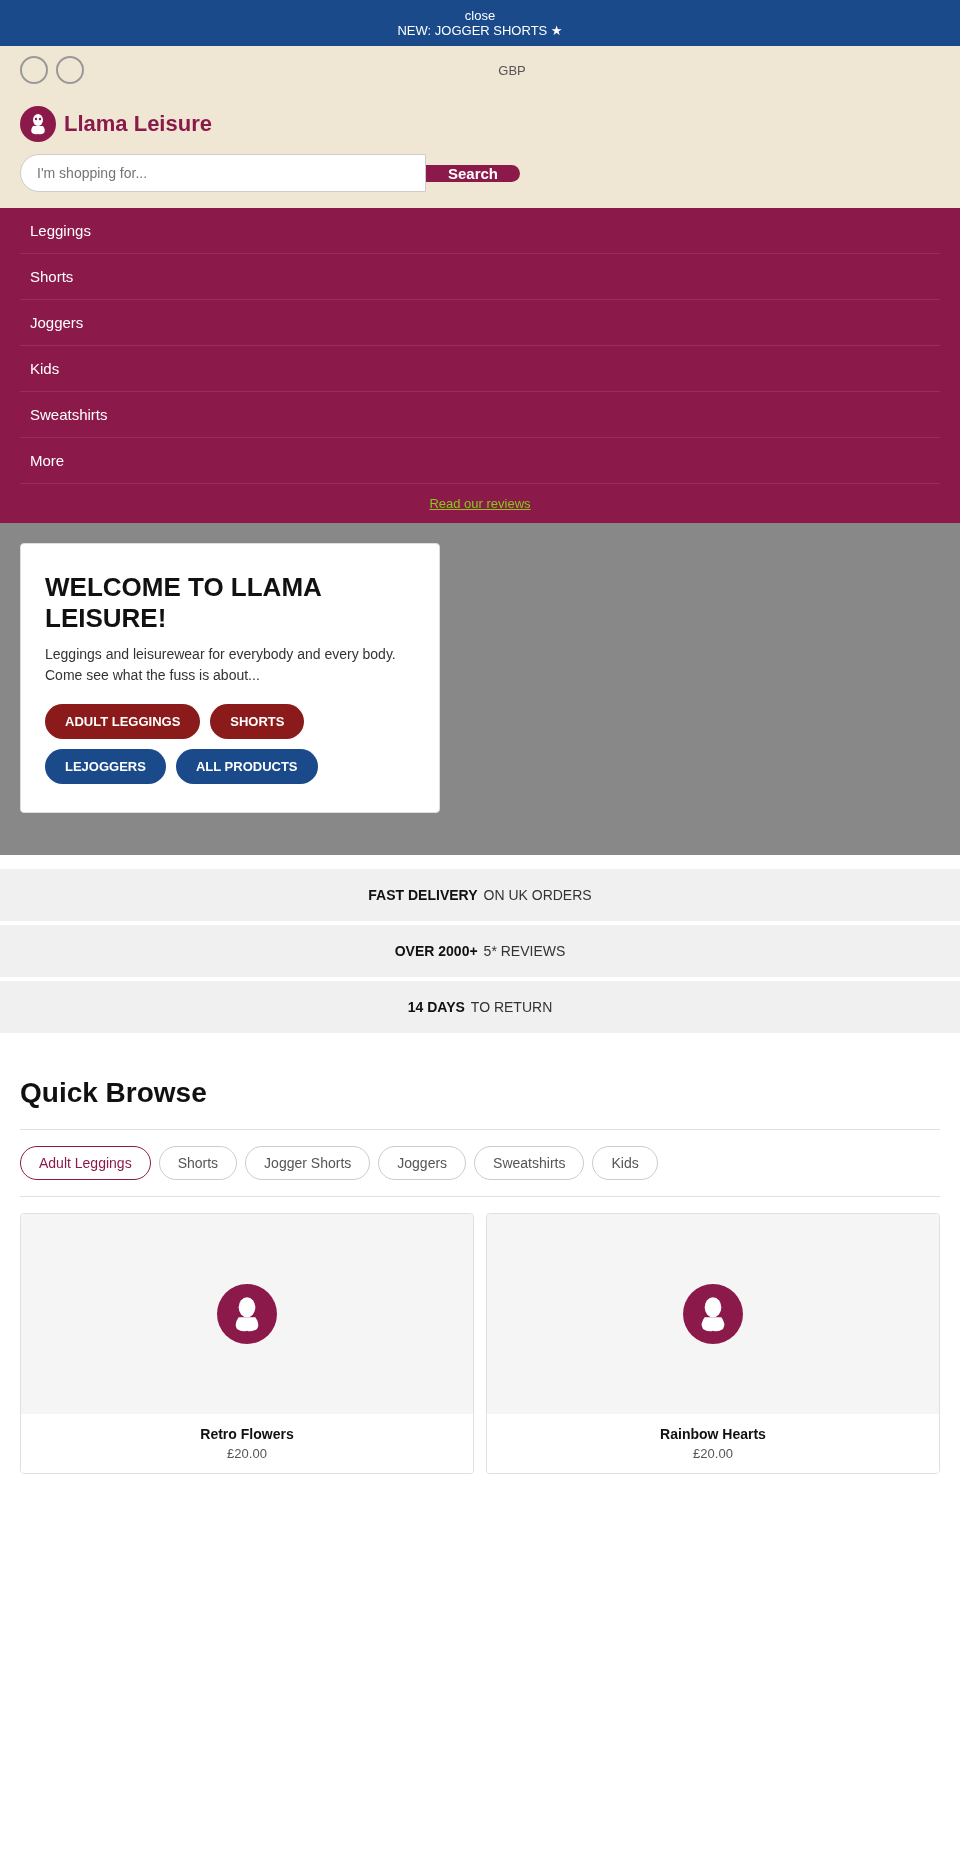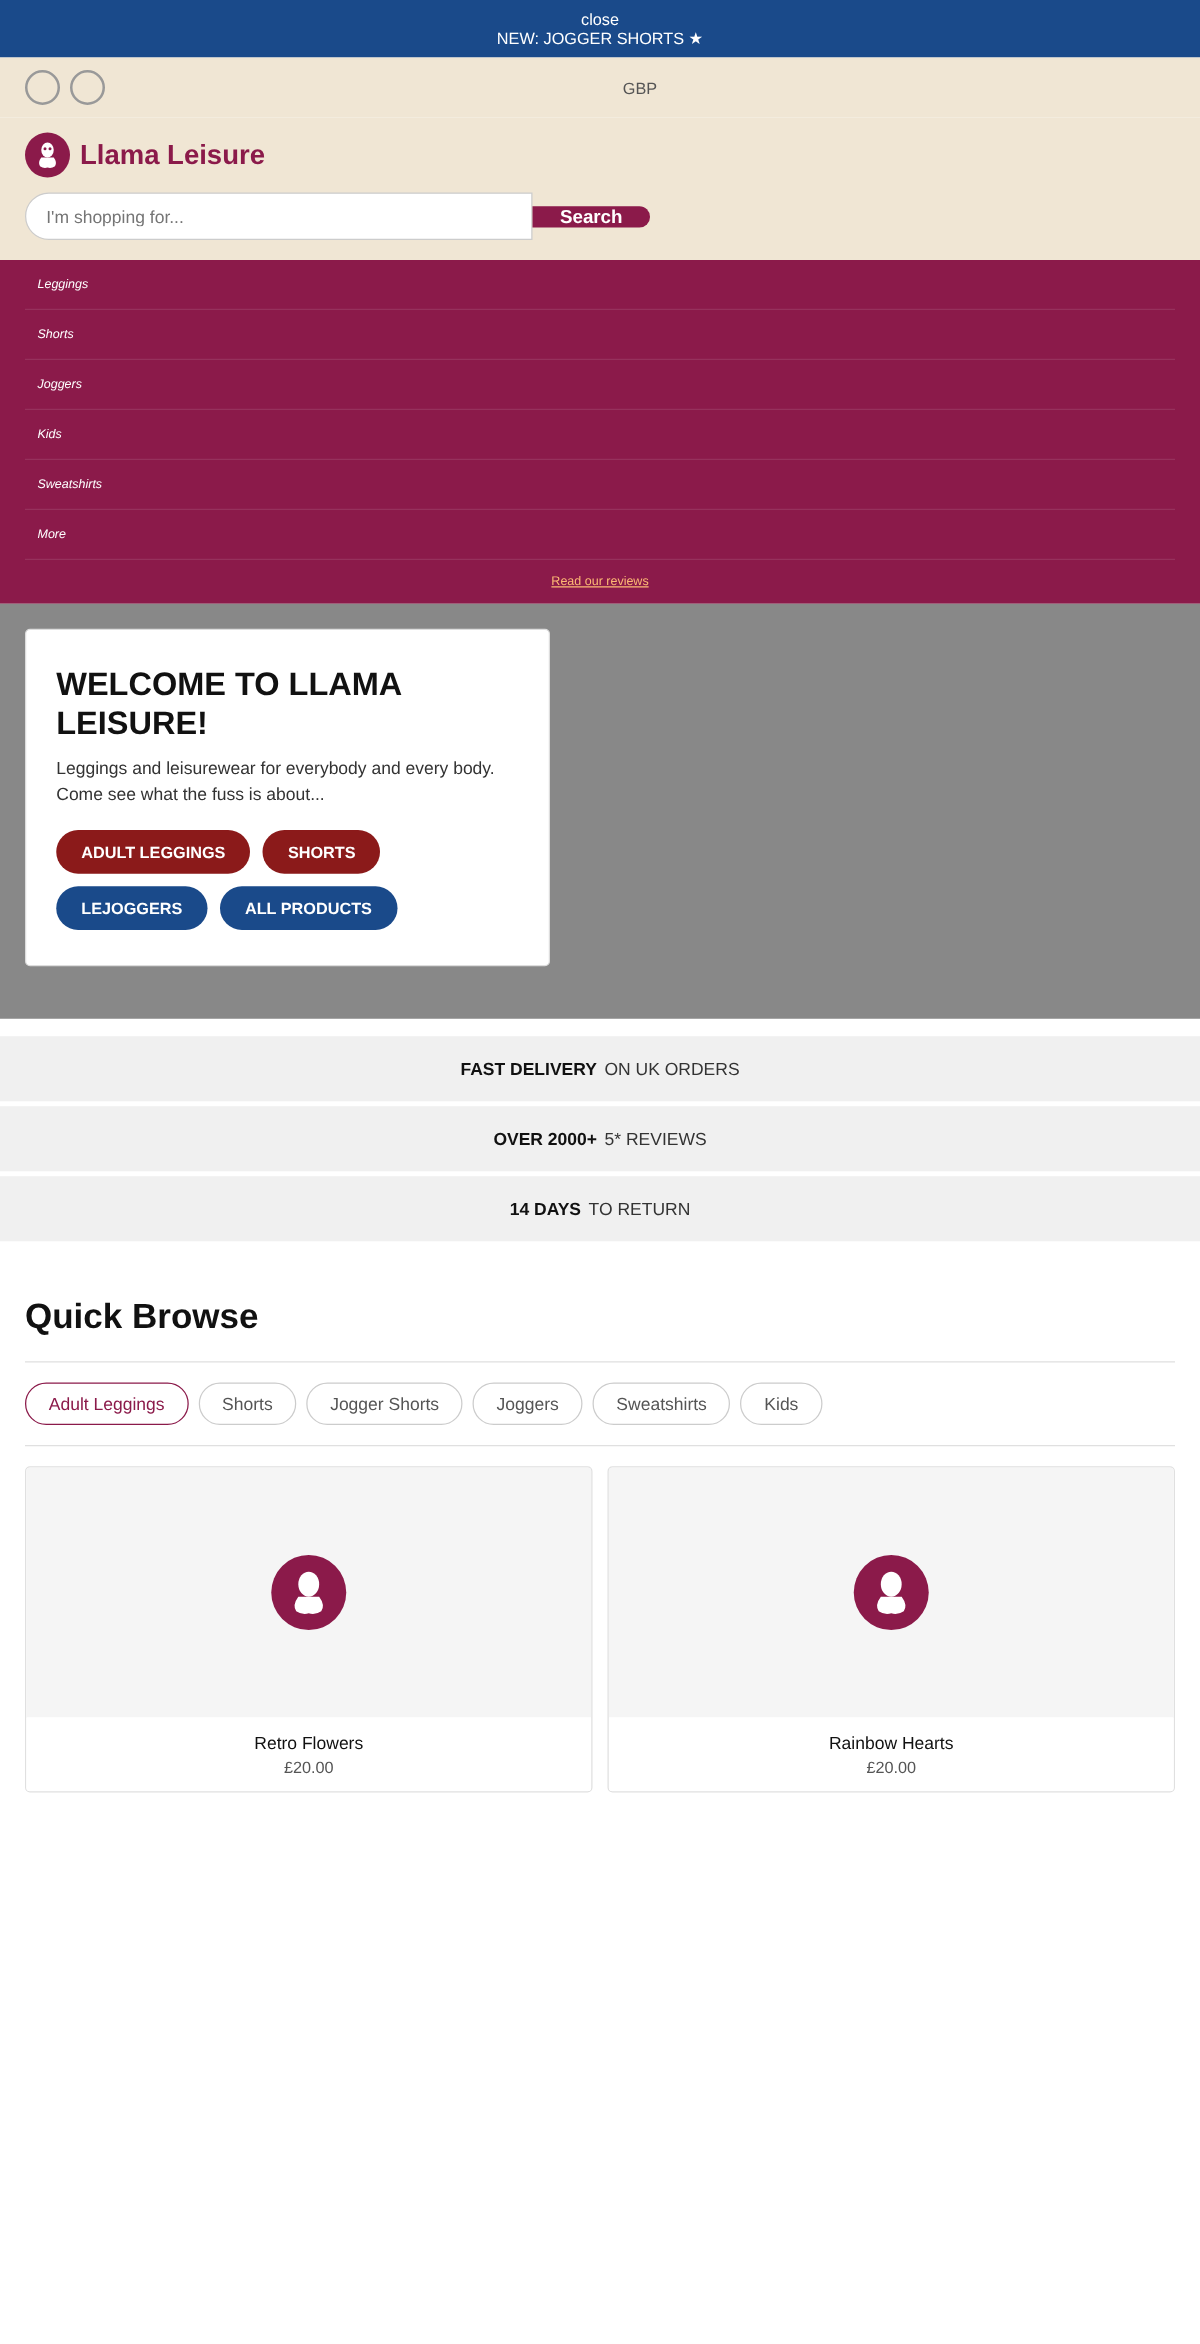--- a/index.html
+++ b/index.html
@@ -107,28 +107,27 @@
       padding: 0;
     }
     .nav-menu ul li {
       border-bottom: 1px solid rgba(255,255,255,0.1);
     }
     .nav-menu ul li a {
       display: block;
       padding: 14px 10px;
       color: #fff;
       text-decoration: none;
-      font-size: 10px;
-      font-style: italic;
+      font-size: 15px;
     }
     .reviews-link {
       text-align: center;
       padding: 12px;
-      color: #fdba74;
-      font-size: 10px;
+      color: #84cc16;
+      font-size: 13px;
       text-decoration: underline;
       cursor: pointer;
     }
 
     
     .hero {
       background: #888;
       min-height: 320px;
       position: relative;
       display: flex;
@@ -285,21 +284,21 @@
       border-radius: 50%;
       display: flex; align-items: center; justify-content: center;
     }
     .product-logo-placeholder svg { width: 40px; height: 40px; fill: #fff; }
     .product-info {
       padding: 12px;
       background: #fff;
     }
     .product-name {
       font-size: 14px;
-      font-weight: 400;
+      font-weight: 700;
       color: #111;
       margin-bottom: 4px;
       text-align: center;
     }
     .product-price {
       font-size: 13px;
       color: #555;
       text-align: center;
     }
   </style>

